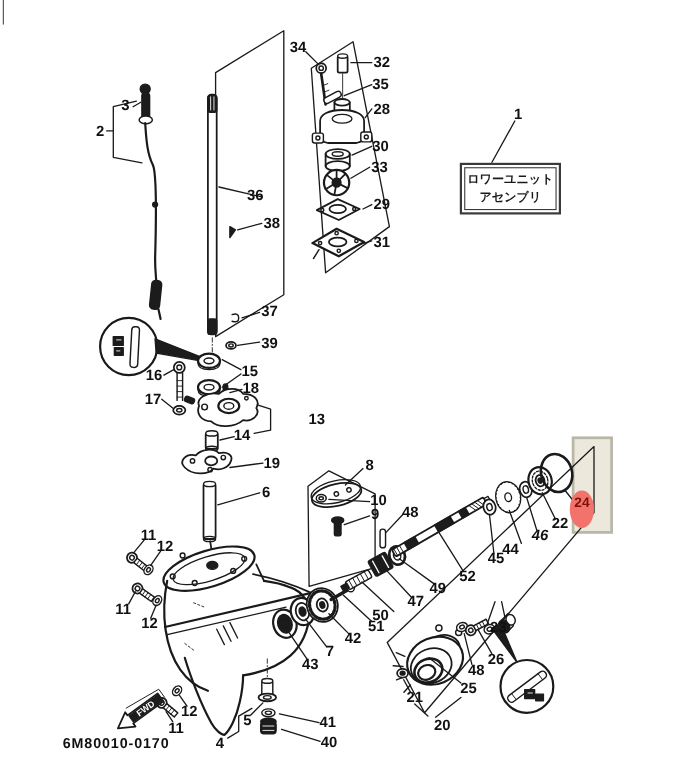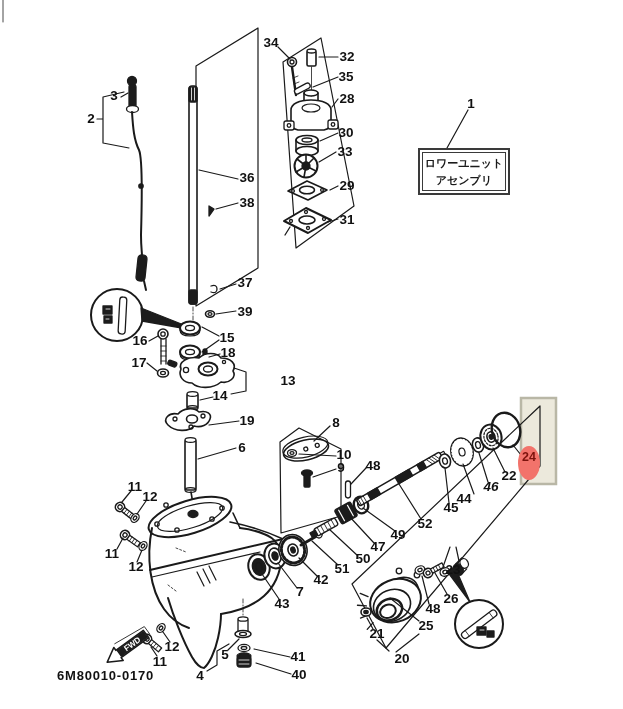--- a/index.html
+++ b/index.html
@@ -452,34 +452,34 @@
       <span class="callout" style="left: 451px; top: 599px;">26</span>
       <span class="callout" style="left: 433px; top: 609px;">48</span>
       <span class="callout" style="left: 347px; top: 99px;">28</span>
       <span class="callout" style="left: 347px; top: 186px;">29</span>
       <span class="callout" style="left: 346px; top: 133px;">30</span>
       <span class="callout" style="left: 347px; top: 220px;">31</span>
       <span class="callout" style="left: 347px; top: 57px;">32</span>
       <span class="callout" style="left: 345px; top: 152px;">33</span>
       <span class="callout" style="left: 271px; top: 43px;">34</span>
       <span class="callout" style="left: 346px; top: 77px;">35</span>
-      <span class="callout" style="left: 247px; top: 178px;">36</span>
+      <span class="callout" style="left: 232px; top: 178px;">36</span>
       <span class="callout" style="left: 245px; top: 283px;">37</span>
       <span class="callout" style="left: 247px; top: 203px;">38</span>
       <span class="callout" style="left: 245px; top: 312px;">39</span>
       <span class="callout" style="left: 299px; top: 675px;">40</span>
       <span class="callout" style="left: 298px; top: 657px;">41</span>
       <span class="callout" style="left: 321px; top: 580px;">42</span>
       <span class="callout" style="left: 282px; top: 604px;">43</span>
       <span class="callout" style="left: 464px; top: 499px;">44</span>
       <span class="callout" style="left: 451px; top: 508px;">45</span>
       <span class="callout" style="left: 491px; top: 487px; font-style: italic;">46</span>
       <span class="callout" style="left: 378px; top: 547px;">47</span>
       <span class="callout" style="left: 373px; top: 466px;">48</span>
       <span class="callout" style="left: 398px; top: 535px;">49</span>
-      <span class="callout" style="left: 363px; top: 559px;">50</span>
+      <span class="callout" style="left: 346px; top: 559px;">50</span>
       <span class="callout" style="left: 342px; top: 569px;">51</span>
       <span class="callout" style="left: 425px; top: 524px;">52</span>
     </div>
 
 <span class="drawing-no">6M80010-0170</span>
 
 </div>
 
 </body></html>

